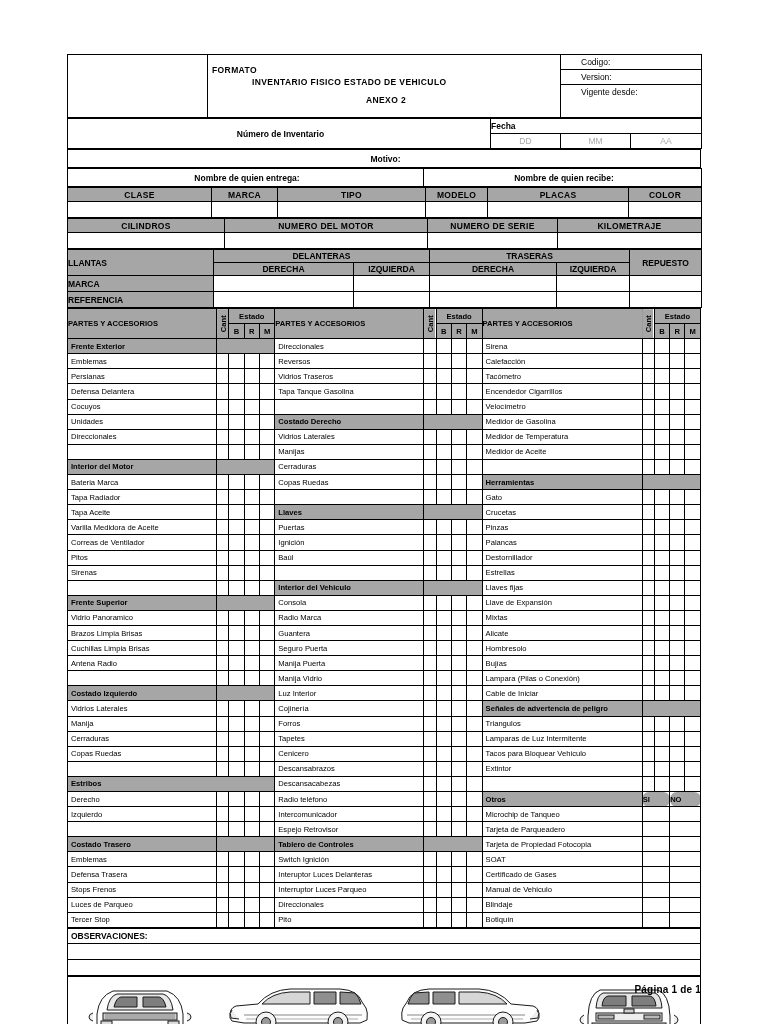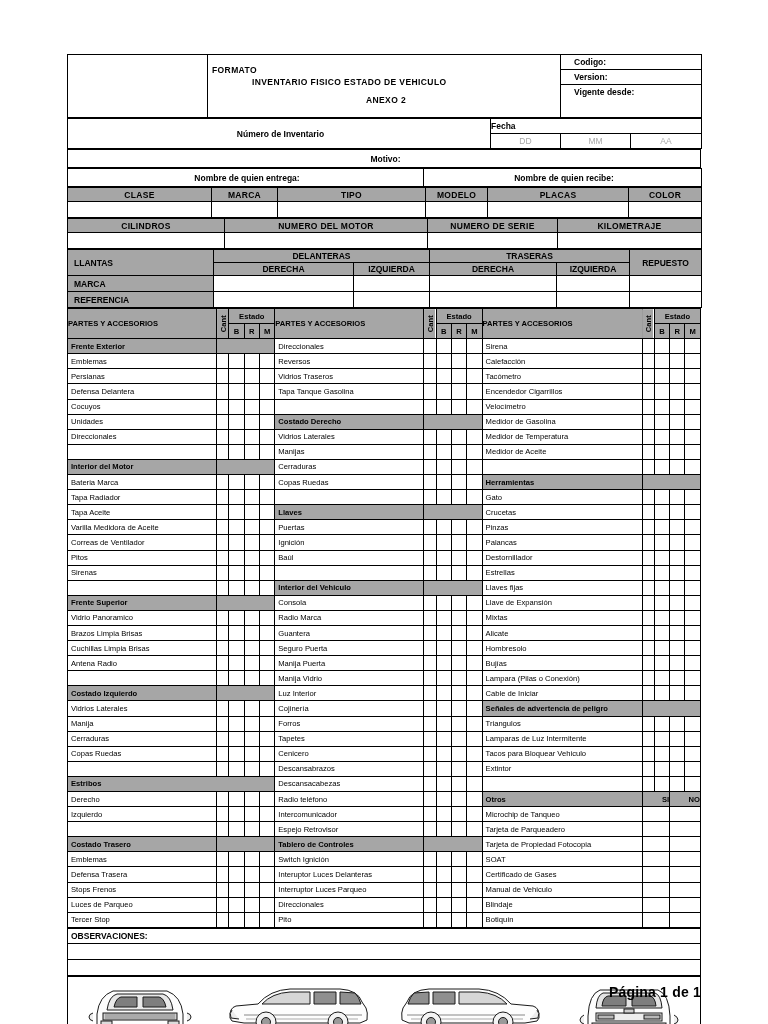--- a/index.html
+++ b/index.html
@@ -17,71 +17,71 @@
 
   .gray{background:#a6a6a6;}
 
   
   .hdr td{height:14px;font-size:8.5px;}
   .logo-cell{width:140px;}
   .title-cell{font-size:9px;line-height:1.35;padding:3px 0 3px 4px;}
   .title-l1{font-weight:bold;letter-spacing:.4px;}
   .title-l2{font-weight:bold;letter-spacing:.4px;padding-left:40px;}
   .title-l3{font-weight:bold;letter-spacing:.4px;text-align:center;padding-top:7px;}
-  .cv-cell{font-size:8.5px;font-weight:bold;padding-left:13px;height:18px;border-radius:6px;}
+  .cv-cell{font-size:8.5px;font-weight:normal;padding-left:20px;height:18px;border-radius:6px;}
 
   .row-lbl{font-size:8.5px;font-weight:bold;padding-left:3px;height:16px;text-align:center;}
   .fecha-h{font-size:8.5px;font-weight:bold;text-align:left;height:12px;}
   .fecha-sub{font-size:8.5px;color:#a9a9a9;text-align:center;height:13px;}
 
   
   .vh td{height:13px;font-size:8px;}
   .vh .hh{background:#a6a6a6;font-weight:bold;text-align:center;letter-spacing:.3px;font-size:8.5px;}
   .vh .blank{height:15px;background:#fff;}
 
   
   .ll td{font-size:8.5px;}
   .ll .hh{background:#a6a6a6;font-weight:bold;text-align:center;height:12px;}
-  .ll .side{background:#a6a6a6;font-weight:bold;padding-left:6px;}
+  .ll .side{background:#a6a6a6;font-weight:bold;padding-left:0;}
 
   
   .parts{width:100%;}
   .parts td{font-size:7.6px;height:14.1px;}
   .pa-head{background:#a6a6a6;font-weight:bold;text-align:left;font-size:8px;}
   .cant{
     background:#a6a6a6;font-weight:bold;font-size:7px;
     writing-mode:vertical-rl;transform:rotate(180deg);
     text-align:center;line-height:13px;
   }
   .cantwrap{height:28px;}
   .estado{background:#a6a6a6;font-weight:bold;font-size:8px;text-align:center;height:12px;}
   .brm{background:#a6a6a6;font-weight:bold;font-size:8px;text-align:center;height:14px;}
   .sect{background:#a6a6a6;font-weight:bold;font-size:8.2px;padding-left:3px;}
   .item{padding-left:3px;}
-  .sino{background:#a6a6a6;font-weight:bold;font-size:8px;text-align:right;}
+  .sino{background:#a6a6a6;font-weight:bold;font-size:8px;text-align:left;border-radius:7px;}
 
   
   col.c-name{width:136px;}
   col.c-cant{width:11px;}
   col.c-brm{width:14px;}
 
   
   .obs td{font-size:8.5px;}
   .obs .lbl{font-weight:bold;padding-left:3px;height:14px;}
   .obs .empty{height:15px;}
 
   
   .imgband{height:62px;}
   .imgband td{padding:0;}
   .cars{display:flex;align-items:center;justify-content:space-around;height:62px;}
   .cars svg{display:block;}
 
   .pagina{
     position:absolute;right:67px;top:984px;
-    font-size:14px;font-weight:bold;letter-spacing:.2px;
+    font-size:10px;font-weight:bold;letter-spacing:.2px;
   }
 </style>
 </head>
 <body>
 
 <div class="page">
  <div class="sheet">
 
   <table class="hdr">
     <colgroup>

